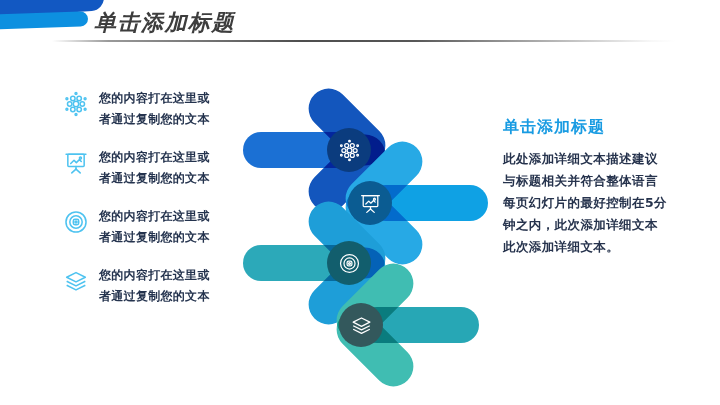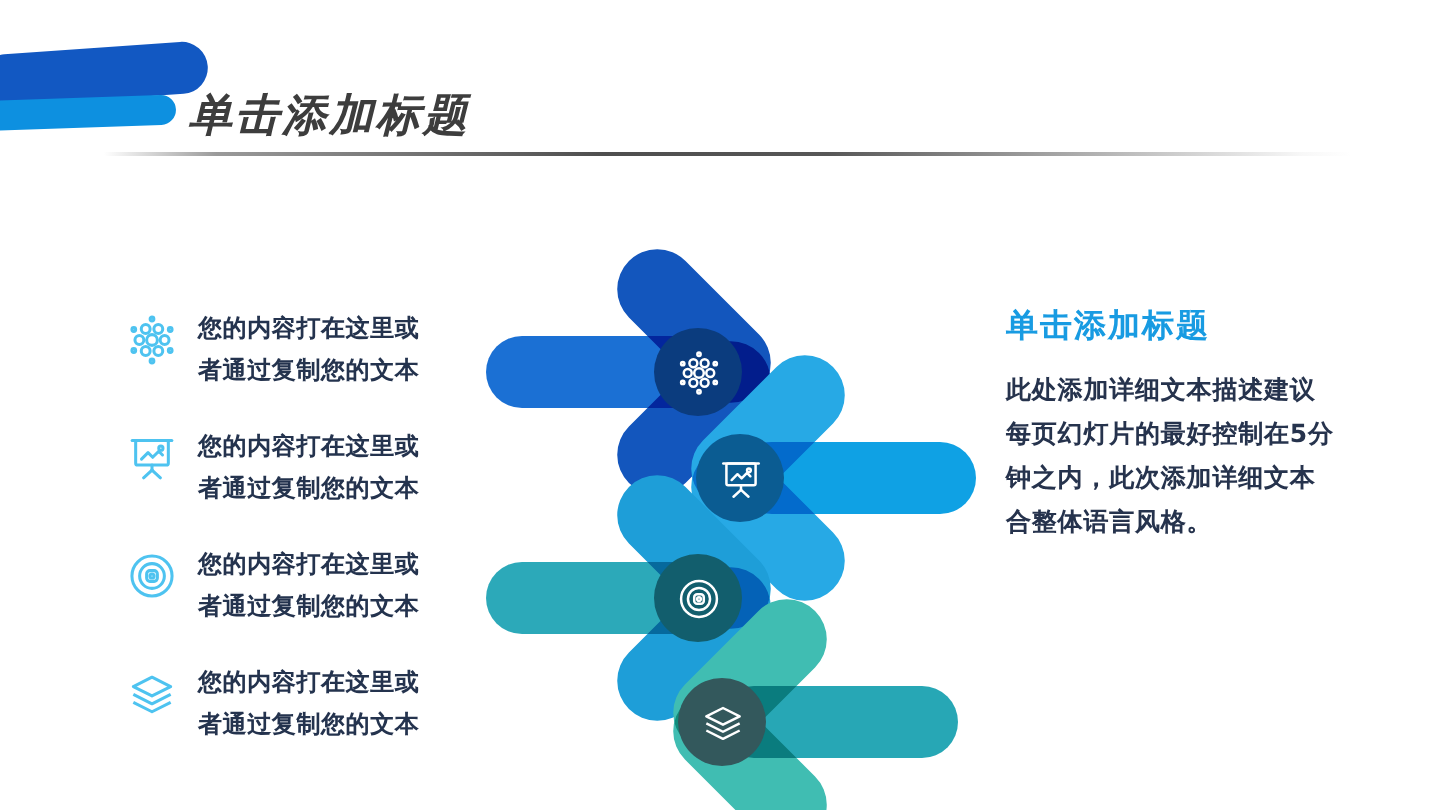--- a/index.html
+++ b/index.html
@@ -1,20 +1,20 @@
 <!DOCTYPE html>
 <html><head>
 <meta charset="utf-8">
 <style>
   html,body{margin:0;padding:0;}
   body{
     width:720px;height:405px;background:#ffffff;overflow:hidden;
     font-family:"DejaVu Sans","Liberation Sans",sans-serif;
   }
-  .slide{position:relative;width:720px;height:348px;background:#fff;margin-top:36px;}
+  .slide{position:relative;width:720px;height:348px;background:#fff;}
 
   
   .corner-dark{
     position:absolute;left:-10px;top:-12px;width:114px;height:26px;
     border-radius:13px;transform:rotate(-4deg);
   }
   .corner-light{
     position:absolute;left:-16px;top:13px;width:104px;height:15px;
     border-radius:8px;transform:rotate(-2deg);
   }
@@ -25,21 +25,21 @@
     font-family:"DejaVu Serif","Liberation Serif",serif;
   }
   .divider{
     position:absolute;left:52px;top:40px;width:624px;height:2px;
     background:linear-gradient(to right,
       rgba(150,150,150,0) 0%, #9a9a9a 9%, #4e4e4e 40%, #575757 58%,
       rgba(110,110,110,0.05) 96%, rgba(110,110,110,0) 100%);
   }
 
   
-  .left-list{position:absolute;left:62px;top:118px;width:170px;
+  .left-list{position:absolute;left:62px;top:88px;width:170px;
     display:flex;flex-direction:column;gap:17px;}
   .list-item{display:flex;gap:9px;align-items:flex-start;}
   .li-icon{width:28px;height:28px;flex:none;margin-top:2px;}
   .li-icon svg{width:28px;height:28px;display:block;}
   .li-text{font-size:12px;font-weight:700;color:#24334E;
     line-height:21px;letter-spacing:0.3px;}
 
   
   .arrow{position:absolute;width:150px;height:110px;isolation:isolate;}
   .arrow .arm{
@@ -218,19 +218,20 @@
         <path d="M4 12.2l8 4 8-4"></path>
           <path d="M4 15.6l8 4 8-4"></path>
       </svg>
     </div>
   </div>
 
   <div class="right-panel">
     <div class="rp-heading" style="color: rgb(24, 155, 226);">单击添加标题</div>
     <div class="rp-body">
       <div class="rp-line">此处添加详细文本描述建议</div>
+      <div class="rp-line">与标题相关并符合整体语言</div>
       <div class="rp-line">每页幻灯片的最好控制在5分</div>
       <div class="rp-line">钟之内，此次添加详细文本</div>
-      <div class="rp-line">合整体语言风格。</div>
+      <div class="rp-line">此次添加详细文本。</div>
     </div>
   </div>
 
 </div>
 
 </body></html>

